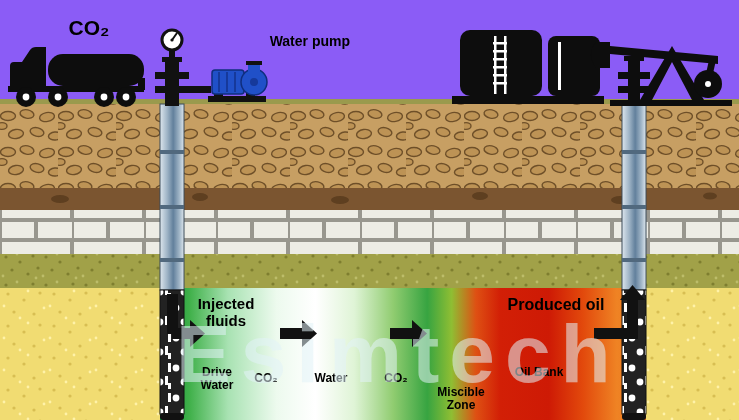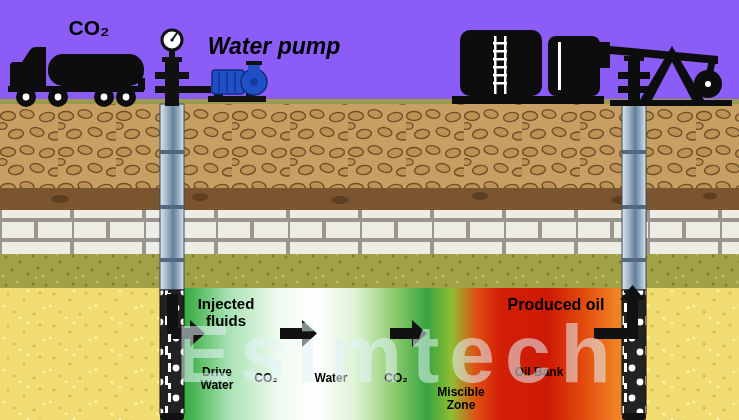--- a/index.html
+++ b/index.html
@@ -6,21 +6,21 @@
   #stage{
     position:relative;width:739px;height:420px;overflow:hidden;background:#8b5cf6;
     font-family:"Liberation Sans",sans-serif;
   }
   #scene{position:absolute;left:0;top:0;width:739px;height:420px;}
   .label{
     position:absolute;font-weight:bold;color:#000;text-align:center;
     line-height:1.12;pointer-events:none;white-space:normal;
   }
   .lbl-truck{left:52px;top:16px;width:74px;font-size:21px;}
-  .lbl-pump{left:198px;top:34px;width:152px;font-size:23px;text-align:center;font-style:italic;}
+  .lbl-pump{left:198px;top:34px;width:152px;font-size:14px;text-align:right;}
   .lbl-injected{left:176px;top:296px;width:100px;font-size:15px;}
   .lbl-produced{left:500px;top:296px;width:112px;font-size:16px;}
   .zone{font-size:12px;}
   .z-drive{left:190px;top:366px;width:54px;}
   .z-co2a{left:246px;top:372px;width:40px;}
   .z-water{left:302px;top:372px;width:58px;}
   .z-co2b{left:376px;top:372px;width:40px;}
   .z-misc{left:426px;top:366px;width:70px;margin-top:20px;}
   .z-oil{left:512px;top:366px;width:54px;}
   .watermark{

